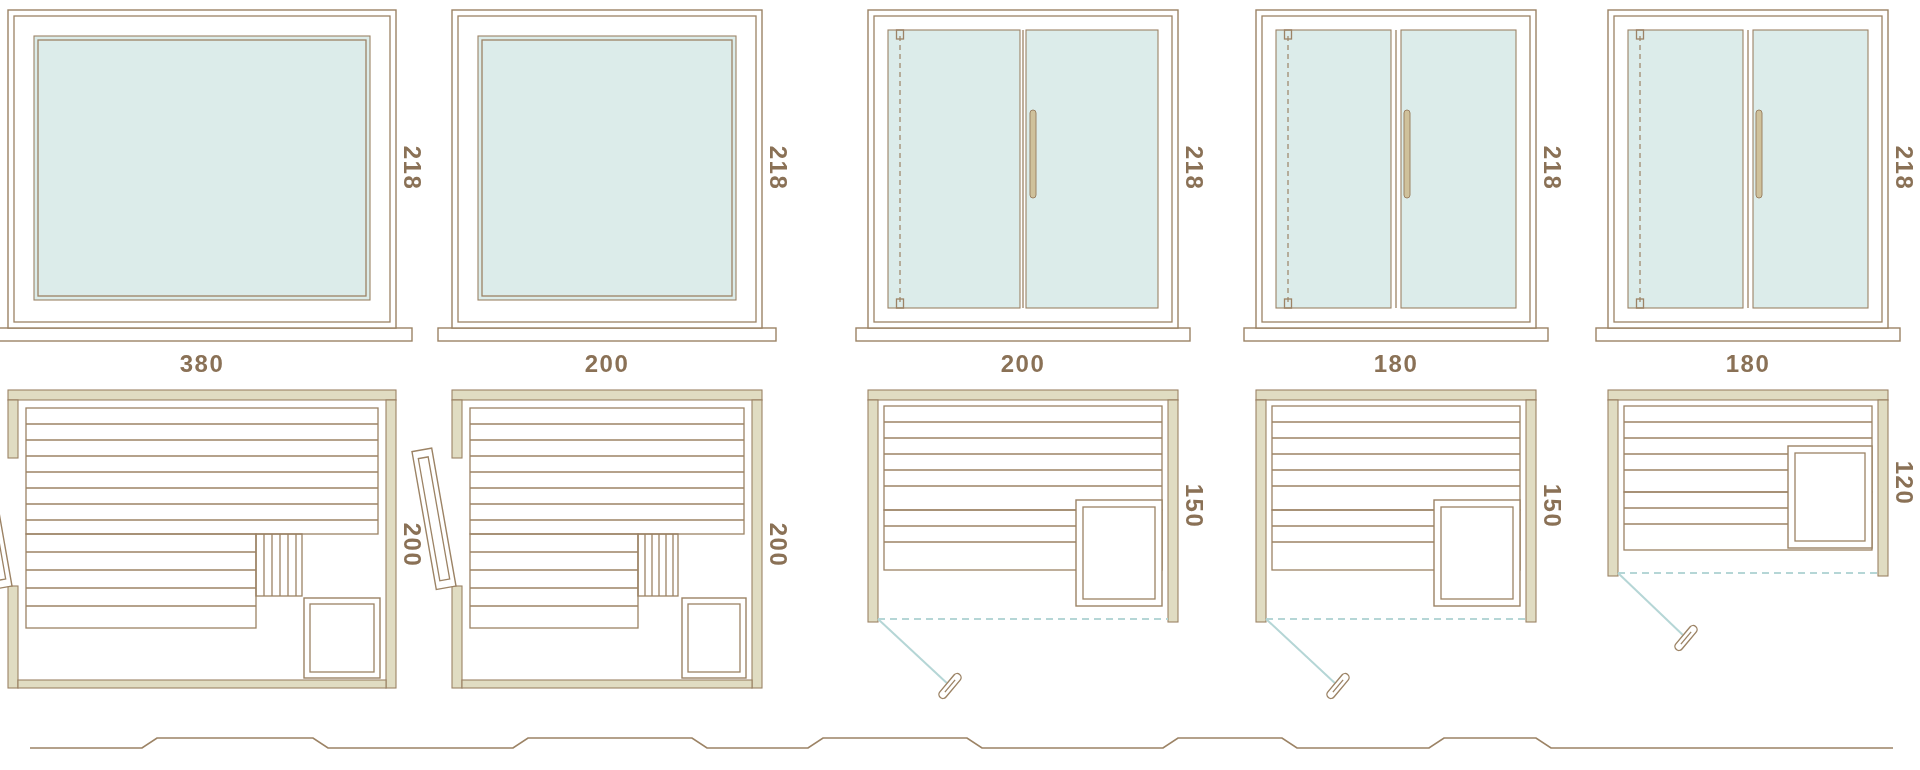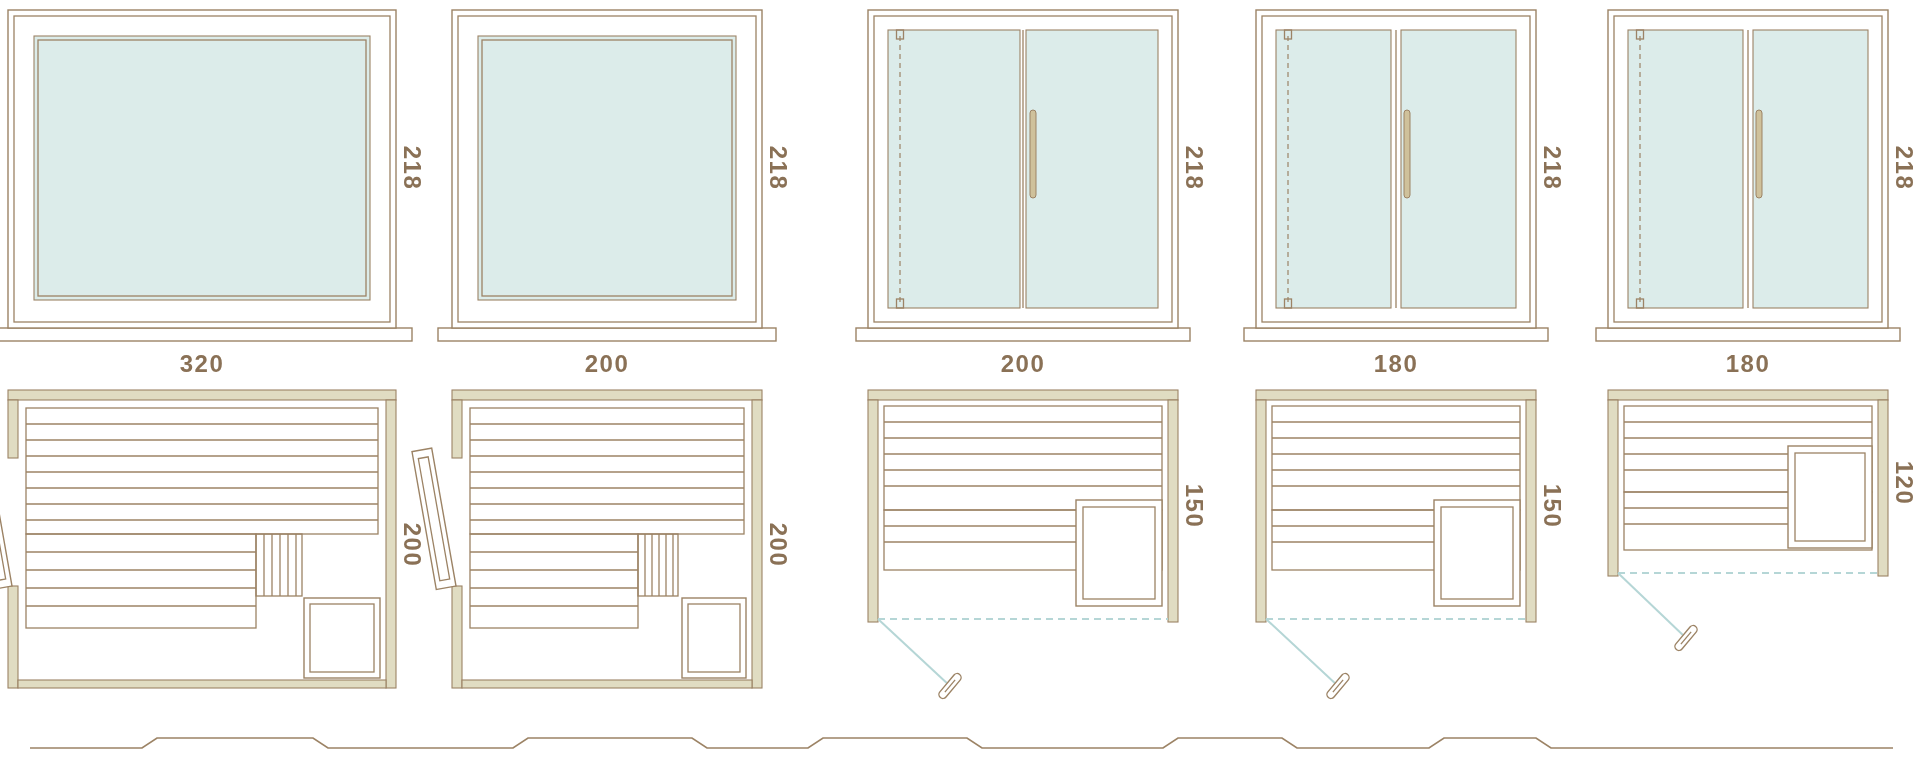--- a/index.html
+++ b/index.html
@@ -34,21 +34,21 @@
 
 <div style="position:absolute;left:0;top:0">
   <svg style="left:-12px;top:10px" width="428" height="345" viewBox="-20 0 428 345">
     <rect class="frame" x="-16" y="318" width="420" height="13"></rect>
     <rect class="frame" x="0" y="0" width="388" height="318"></rect>
     <rect class="ln" x="6" y="6" width="376" height="306"></rect>
     <rect class="glass" x="26" y="26" width="336" height="264"></rect>
     <rect class="ln" x="30" y="30" width="328" height="256"></rect>
   </svg>
   <div class="dim v hd1">218</div>
-  <div class="dim h wd1">320</div>
+  <div class="dim h wd1">380</div>
   <svg style="left:-22px;top:390px" width="448" height="330" viewBox="-30 0 448 330">
     <defs>
         <pattern id="h1" patternUnits="userSpaceOnUse" width="7" height="7">
           <path class="pline" d="M0 7 L7 0 M0 0 L7 7"></path>
         </pattern>
       </defs>
     <rect class="wall" x="0" y="0" width="388" height="10"></rect>
     <rect class="wall" x="0" y="10" width="10" height="58"></rect>
     <rect class="wall" x="0" y="196" width="10" height="102"></rect>
     <rect class="wall" x="378" y="10" width="10" height="288"></rect>

